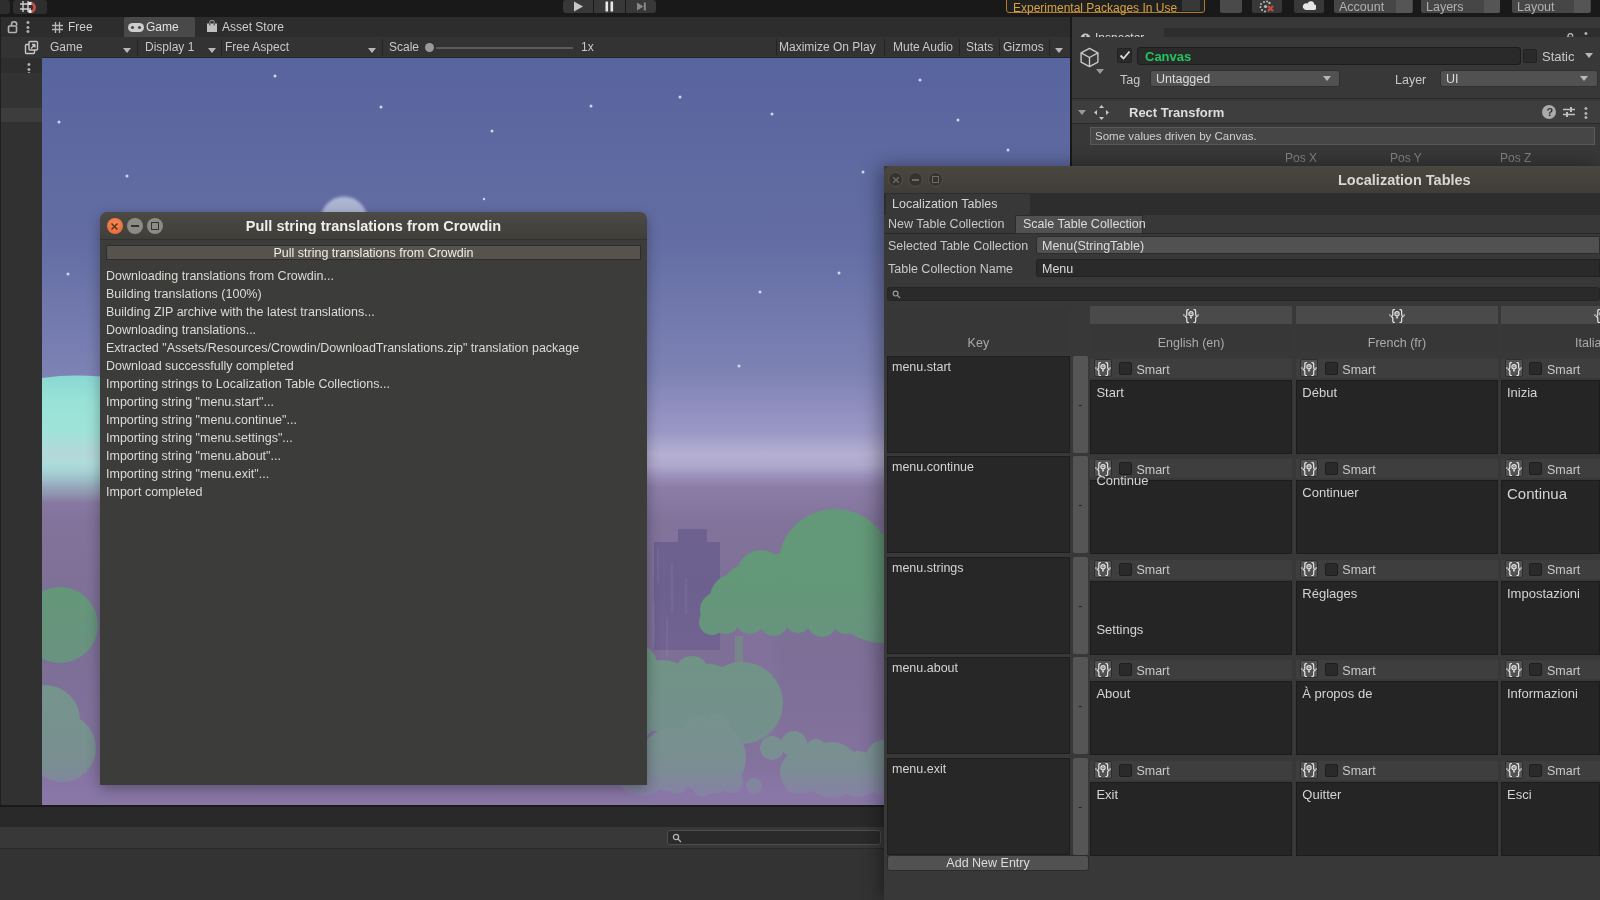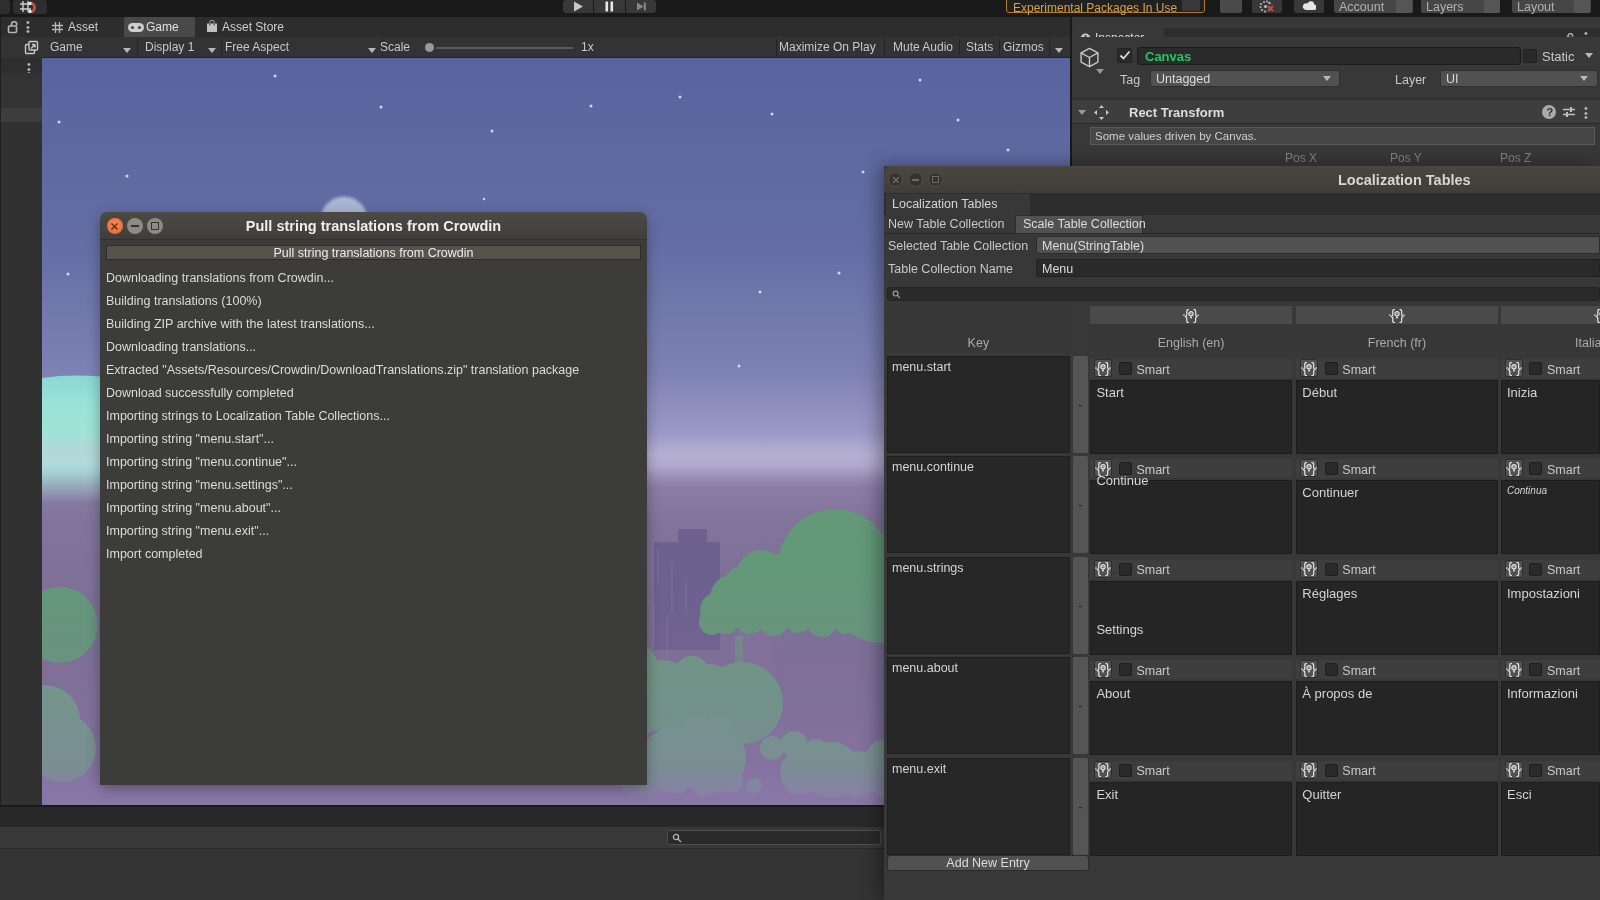--- a/index.html
+++ b/index.html
@@ -98,21 +98,21 @@
 
   <div class="abs" id="gamepanel" style="left:42px;top:17px;width:1028px;height:788px;">
 
     <div class="abs" style="left:0;top:0;width:1028px;height:20px;background:#2d2d2d;">
       <div class="abs" style="left:82px;top:0;width:71px;height:20px;background:#494949;border-radius:2px 2px 0 0;"></div>
       <svg class="abs" style="left:10px;top:5px;" width="11" height="11" viewBox="0 0 11 11">
           <g stroke="#b8b8b8" stroke-width="1.3">
             <path d="M3.5 0 V11 M7.5 0 V11 M0 3.5 H11 M0 7.5 H11"></path>
           </g>
         </svg>
-      <div class="abs txt" style="left:26px;top:3px;color:#cecece;">Asset</div>
+      <div class="abs txt" style="left:26px;top:3px;color:#cecece;">Free</div>
       <svg class="abs" style="left:86px;top:6px;" width="16" height="9" viewBox="0 0 16 9">
           <rect x="0" y="0" width="16" height="9" rx="4.5" fill="#cecece"></rect>
           <circle cx="4.5" cy="4.5" r="1.6" fill="#494949"></circle>
           <circle cx="11.5" cy="4.5" r="1.6" fill="#494949"></circle>
         </svg>
       <div class="abs txt" style="left:104px;top:3px;color:#e2e2e2;">Game</div>
       <svg class="abs" style="left:164px;top:3px;" width="12" height="13" viewBox="0 0 12 13">
           <path d="M1 3.5 h10 v8.5 h-10 Z" fill="#c0c0c0"></path>
           <path d="M3.8 5.5 V2.8 a2.2 2.2 0 0 1 4.4 0 V5.5" stroke="#c0c0c0" stroke-width="1.3" fill="none"></path>
           <path d="M3.8 5.5 V3.2 a2.2 2.2 0 0 1 4.4 0 V5.5" stroke="#2d2d2d" stroke-width="0.9" fill="none"></path>
@@ -123,21 +123,21 @@
     <div class="abs" style="left:0;top:20px;width:1028px;height:21px;background:#333;border-bottom:1px solid #242424;">
       <div class="abs txt" style="left:8px;top:3px;">Game</div>
       <div class="abs arrow" style="left:81px;top:11px;"></div>
       <div class="abs" style="left:95px;top:2px;width:1px;height:17px;background:#242424;"></div>
       <div class="abs txt" style="left:103px;top:3px;">Display 1</div>
       <div class="abs arrow" style="left:166px;top:11px;"></div>
       <div class="abs" style="left:179px;top:2px;width:1px;height:17px;background:#242424;"></div>
       <div class="abs txt" style="left:183px;top:3px;">Free Aspect</div>
       <div class="abs arrow" style="left:326px;top:11px;"></div>
       <div class="abs" style="left:340px;top:2px;width:1px;height:17px;background:#242424;"></div>
-      <div class="abs txt" style="left:338px;top:3px;">Scale</div>
+      <div class="abs txt" style="left:347px;top:3px;">Scale</div>
       <div class="abs" style="left:383px;top:6px;width:9px;height:9px;border-radius:50%;background:#999;"></div>
       <div class="abs" style="left:394px;top:10px;width:137px;height:1.5px;background:#5a5a5a;"></div>
       <div class="abs txt" style="left:539px;top:3px;">1x</div>
       <div class="abs txt" style="left:737px;top:3px;">Maximize On Play</div>
       <div class="abs txt" style="left:851px;top:3px;">Mute Audio</div>
       <div class="abs txt" style="left:924px;top:3px;">Stats</div>
       <div class="abs txt" style="left:961px;top:3px;">Gizmos</div>
       <div class="abs arrow" style="left:1013px;top:11px;"></div>
       <div class="abs" style="left:734px;top:2px;width:1px;height:17px;background:#242424;"></div>
       <div class="abs" style="left:842px;top:2px;width:1px;height:17px;background:#242424;"></div>
@@ -383,21 +383,21 @@
       <svg class="abs" style="left:10px;top:9.5px;" width="9" height="9" viewBox="0 0 9 9">
           <path d="M1.5 1.5 L7.5 7.5 M7.5 1.5 L1.5 7.5" stroke="#5c3317" stroke-width="1.5"></path>
         </svg>
       <div class="abs" style="left:26.5px;top:6px;width:16px;height:16px;border-radius:50%;background:#8d8b86;"></div>
       <div class="abs" style="left:30.5px;top:13px;width:8px;height:1.8px;background:#35332f;"></div>
       <div class="abs" style="left:46.5px;top:6px;width:16px;height:16px;border-radius:50%;background:#8d8b86;"></div>
       <div class="abs" style="left:50.5px;top:10px;width:8px;height:8px;border:1.6px solid #35332f;background:#8d8b86;"></div>
     </div>
     <div class="abs" style="left:0;top:28px;width:547px;height:545px;background:#3c3c3a;">
       <div class="abs" style="left:6px;top:5px;width:535px;height:15px;background:#55534c;border:1px solid #2e2d2a;text-align:center;font-size:12.5px;color:#efede9;line-height:14px;">Pull string translations from Crowdin</div>
-      <div class="abs" style="left:6px;top:27px;font-size:12.5px;color:#dddbd7;line-height:23px;white-space:pre;">Downloading translations from Crowdin...
+      <div class="abs" style="left:6px;top:27px;font-size:12.5px;color:#dddbd7;line-height:18px;white-space:pre;">Downloading translations from Crowdin...
 Building translations (100%)
 Building ZIP archive with the latest translations...
 Downloading translations...
 Extracted "Assets/Resources/Crowdin/DownloadTranslations.zip" translation package
 Download successfully completed
 Importing strings to Localization Table Collections...
 Importing string "menu.start"...
 Importing string "menu.continue"...
 Importing string "menu.settings"...
 Importing string "menu.about"...
@@ -576,21 +576,21 @@
           <text x="10.2" y="11.8" font-family="Liberation Sans, sans-serif" font-size="14" fill="#e4e4e4">}</text>
           <circle cx="8" cy="5.7" r="2.1" fill="none" stroke="#e4e4e4" stroke-width="1.2"></circle>
           <circle cx="8" cy="5.7" r="0.8" fill="#e4e4e4"></circle>
           <path d="M7 8.4 h2 l-0.3 2.2 h-1.4 Z" fill="#e4e4e4"></path>
           <circle cx="0.9" cy="7.1" r="0.8" fill="#e4e4e4"></circle>
           <circle cx="15.1" cy="7.1" r="0.8" fill="#e4e4e4"></circle>
         </svg>
       <div class="abs" style="left:645.4px;top:156.4px;width:13px;height:13px;background:#2a2a2a;border:1px solid #1e1e1e;border-radius:2px;"></div>
       <div class="abs" style="left:663.0px;top:156.9px;font-size:12.5px;color:#c8c8c8;">Smart</div>
       <div class="abs" style="left:617.0px;top:174.4px;width:99.0px;height:74px;background:#252525;border:1px solid #1c1c1c;"></div>
-      <div class="abs" style="left:623.0px;top:179.4px;font-size:10px;color:#d4d4d4;font-style:italic;">Continua</div>
+      <div class="abs" style="left:623.0px;top:179.4px;font-size:15px;color:#d4d4d4;">Continua</div>
 
       <div class="abs" style="left:2.8px;top:250.8px;width:183.2px;height:97px;background:#272727;border:1px solid #1e1e1e;"></div>
       <div class="abs" style="left:8px;top:254.8px;font-size:12.5px;color:#d4d4d4;">menu.strings</div>
       <div class="abs" style="left:188.6px;top:250.8px;width:15.4px;height:97px;background:#555;border-radius:2px;"></div>
       <div class="abs" style="left:188.6px;top:292.8px;width:15.4px;text-align:center;font-size:12px;color:#222;">-</div>
       <div class="abs" style="left:206.4px;top:253.8px;width:201.4px;height:19px;background:#3e3e3e;"></div>
       <div class="abs" style="left:210.0px;top:253.8px;width:18px;height:18px;background:#525252;border:1px solid #2e2e2e;border-radius:2px;"></div>
       <svg class="abs" style="left:211.0px;top:255.3px;" width="16" height="15" viewBox="0 0 16 15">
           <text x="1.6" y="11.8" font-family="Liberation Sans, sans-serif" font-size="14" fill="#e4e4e4">{</text>
           <text x="10.2" y="11.8" font-family="Liberation Sans, sans-serif" font-size="14" fill="#e4e4e4">}</text>

